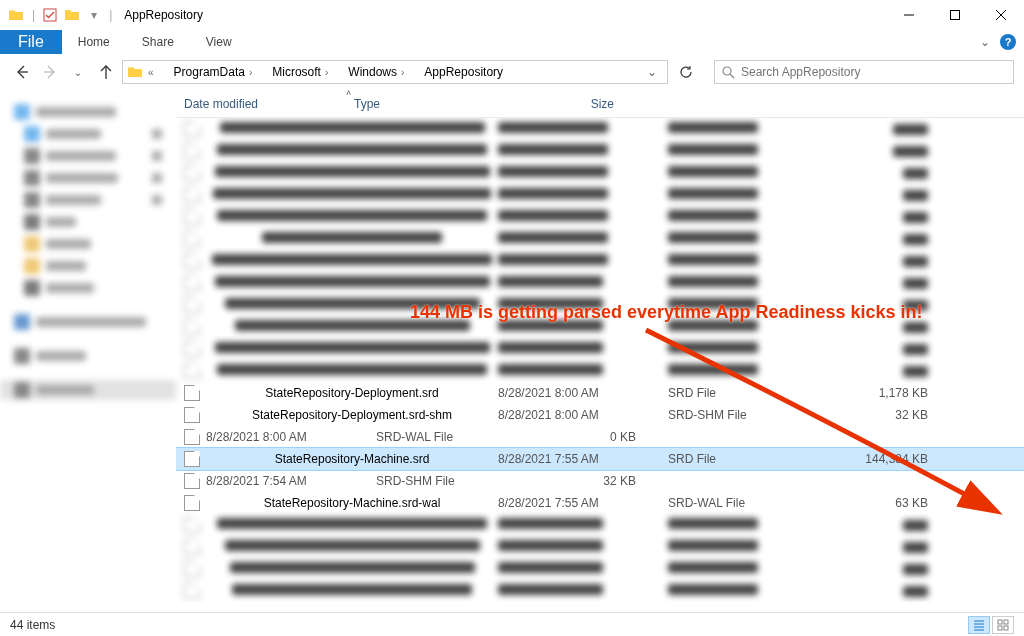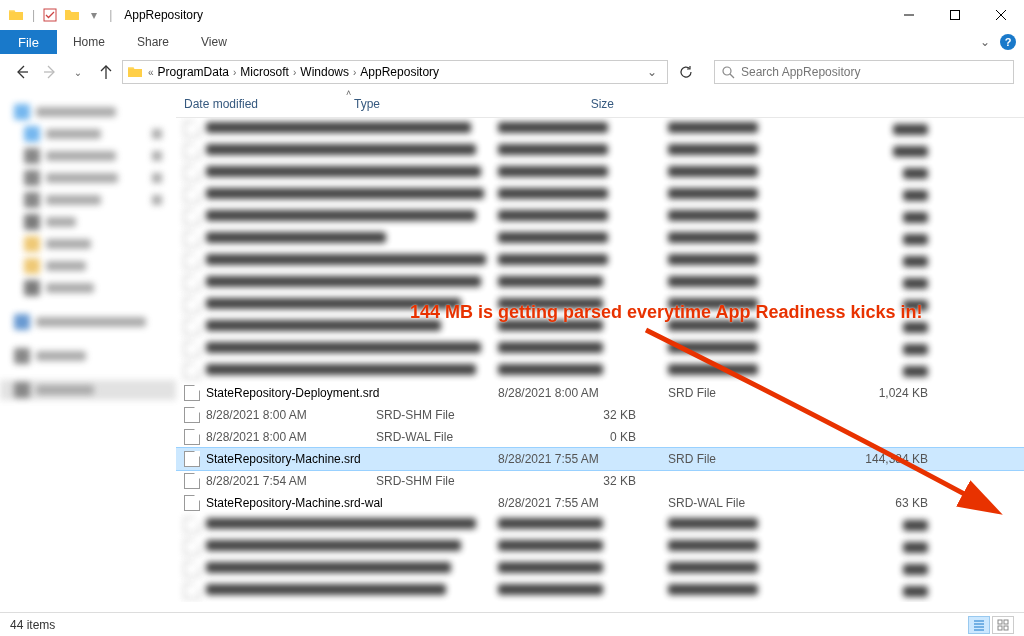--- a/index.html
+++ b/index.html
@@ -11,32 +11,32 @@
   .folder-svg { width:16px; height:16px; }
   .tb-sep { color:#aaa; margin:0 4px; }
   .tb-quick { width:16px; height:16px; margin:0 3px; display:flex; align-items:center; justify-content:center; }
   .tb-title { margin-left:8px; font-size:12px; }
   .win-controls { margin-left:auto; display:flex; }
   .win-btn { width:46px; height:30px; display:flex; align-items:center; justify-content:center; color:#000; }
   .win-btn svg { width:10px; height:10px; stroke:#000; stroke-width:1; fill:none; }
 
   
   .ribbon { height:24px; display:flex; align-items:stretch; border-bottom:0; position:relative; }
-  .file-tab { background:#1979ca; color:#fff; padding:4px 18px; display:flex; align-items:center; font-size:13px;text-align:center; }
+  .file-tab { background:#1979ca; color:#fff; padding:4px 18px; display:flex; align-items:center; font-size:16px;text-align:center; }
   .rib-tab { padding:4px 16px; color:#444; display:flex; align-items:center; }
   .rib-expand { margin-left:auto; display:flex; align-items:center; padding-right:8px; }
   .help-icon { width:16px; height:16px; border-radius:50%; background:#1979ca; color:#fff; display:flex; align-items:center; justify-content:center; margin-left:10px; font-size:11px; font-weight:bold; }
 
   
   .navrow { height:36px; display:flex; align-items:center; padding:4px 10px; gap:4px; }
   .nav-btn { width:24px; height:24px; display:flex; align-items:center; justify-content:center; color:#666; }
   .nav-btn.disabled { color:#bbb; }
   .addr { flex:1; height:24px; border:1px solid #ccc; display:flex; align-items:center; padding:0 4px; background:#fff; }
   .addr .folder-svg { width:16px; height:16px; margin-right:4px; }
-  .crumb { padding:0 3px; color:#000; white-space:nowrap; }
+  .crumb { padding:0 3px; color:#000; white-space:nowrap;margin-left:16px; }
   .crumb-sep { color:#666; padding:0 1px; font-size:10px; }
   .addr-drop { margin-left:auto; color:#666; padding:0 6px; }
   .refresh-btn { width:28px; height:24px; display:flex; align-items:center; justify-content:center; color:#333; border-left:0; }
   .search { width:300px; height:24px; border:1px solid #ccc; display:flex; align-items:center; margin-left:10px; padding:0 6px; }
   .search input { border:none; outline:none; flex:1; font-size:12px; color:#777; background:transparent; }
 
   
   .main { display:flex; height:calc(636px - 30px - 24px - 36px - 24px); }
   .sidebar { width:176px; border-right:0; padding-top:10px; }
   .sb-item { height:20px; margin:2px 0; display:flex; align-items:center; padding-left:24px; filter:blur(3px); opacity:0.7; }
@@ -53,21 +53,21 @@
   .col-type { width:160px; }
   .col-size { width:120px; text-align:right; padding-right:20px; }
   .sort-ind { position:absolute; left:170px; top:-2px; font-size:9px; color:#666; }
 
   .rows { overflow:hidden; }
   .row { display:flex; height:22px; align-items:center; padding-left:8px; }
   .row.selected { background:#cce8ff; outline:1px solid #99d1ff; }
   .row.blurred { filter:blur(3px); opacity:0.85; }
   .file-icon { width:16px; height:16px; margin-right:6px; border:1px solid #999; background:#fff; position:relative; }
   .file-icon::after { content:""; position:absolute; right:-1px; top:-1px; border:3px solid transparent; border-right-color:#fff; border-top-color:#fff; }
-  .cell-name { width:292px; white-space:nowrap; overflow:hidden; text-overflow:ellipsis; color:#000; }
+  .cell-name { width:292px; white-space:nowrap; overflow:hidden; text-overflow:ellipsis; color:#000;text-align:center; }
   .cell-date { width:170px; color:#555; }
   .cell-type { width:160px; color:#555; }
   .cell-size { width:120px; text-align:right; padding-right:20px; color:#555; }
 
   .row.blurred .cell-name,
   .row.blurred .cell-date,
   .row.blurred .cell-type,
   .row.blurred .cell-size { color:#333; }
   .row.blurred .blur-bar { height:11px; background:#222; border-radius:3px; display:inline-block; }
 
@@ -366,24 +366,25 @@
     <span class="cell-type"><span class="blur-bar" style="width:90px"></span></span>
     <span class="cell-size">
             <span class="blur-bar" style="width:25px;float:right;"></span>
           </span>
         </div>
         <div class="row">
           <span class="file-icon"></span>
     <span class="cell-name">StateRepository-Deployment.srd</span>
     <span class="cell-date">8/28/2021 8:00 AM</span>
     <span class="cell-type">SRD File</span>
-    <span class="cell-size">1,024 KB</span>
+    <span class="cell-size">1,178 KB</span>
         </div>
         <div class="row">
           <span class="file-icon"></span>
+    <span class="cell-name">StateRepository-Deployment.srd-shm</span>
     <span class="cell-date">8/28/2021 8:00 AM</span>
     <span class="cell-type">SRD-SHM File</span>
     <span class="cell-size">32 KB</span>
         </div>
         <div class="row">
           <span class="file-icon"></span>
     <span class="cell-date">8/28/2021 8:00 AM</span>
     <span class="cell-type">SRD-WAL File</span>
     <span class="cell-size">0 KB</span>
         </div>

